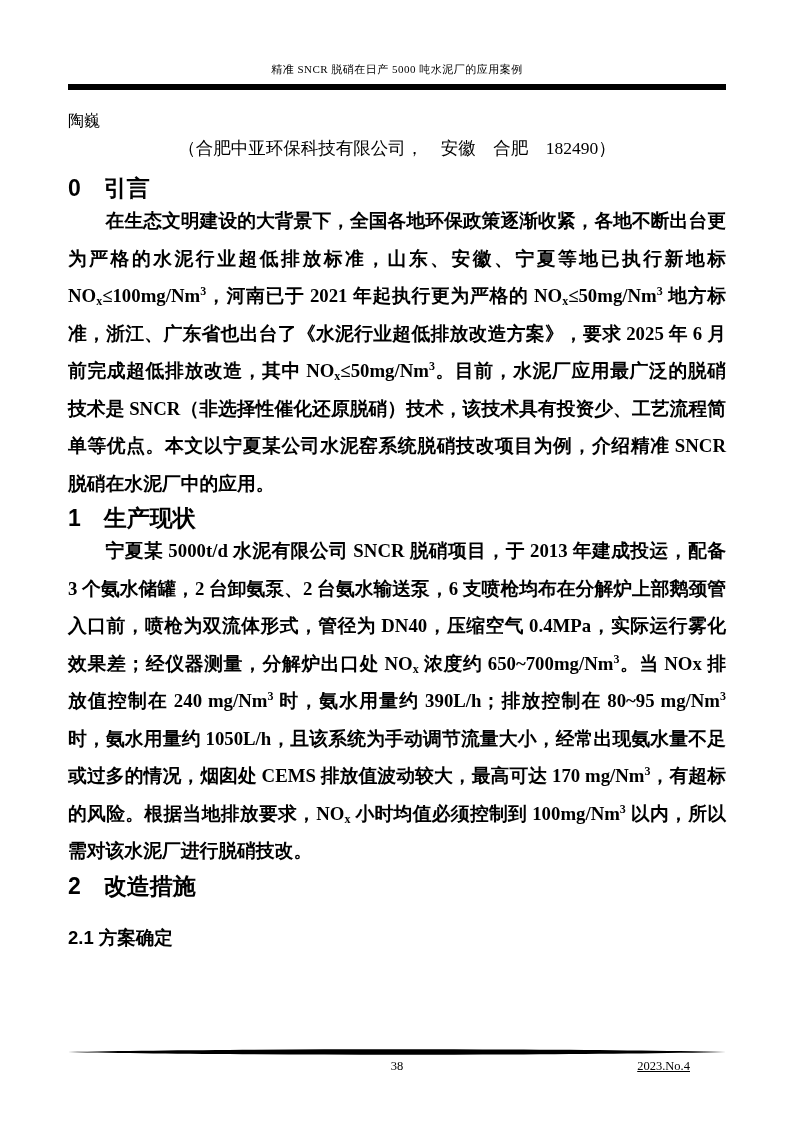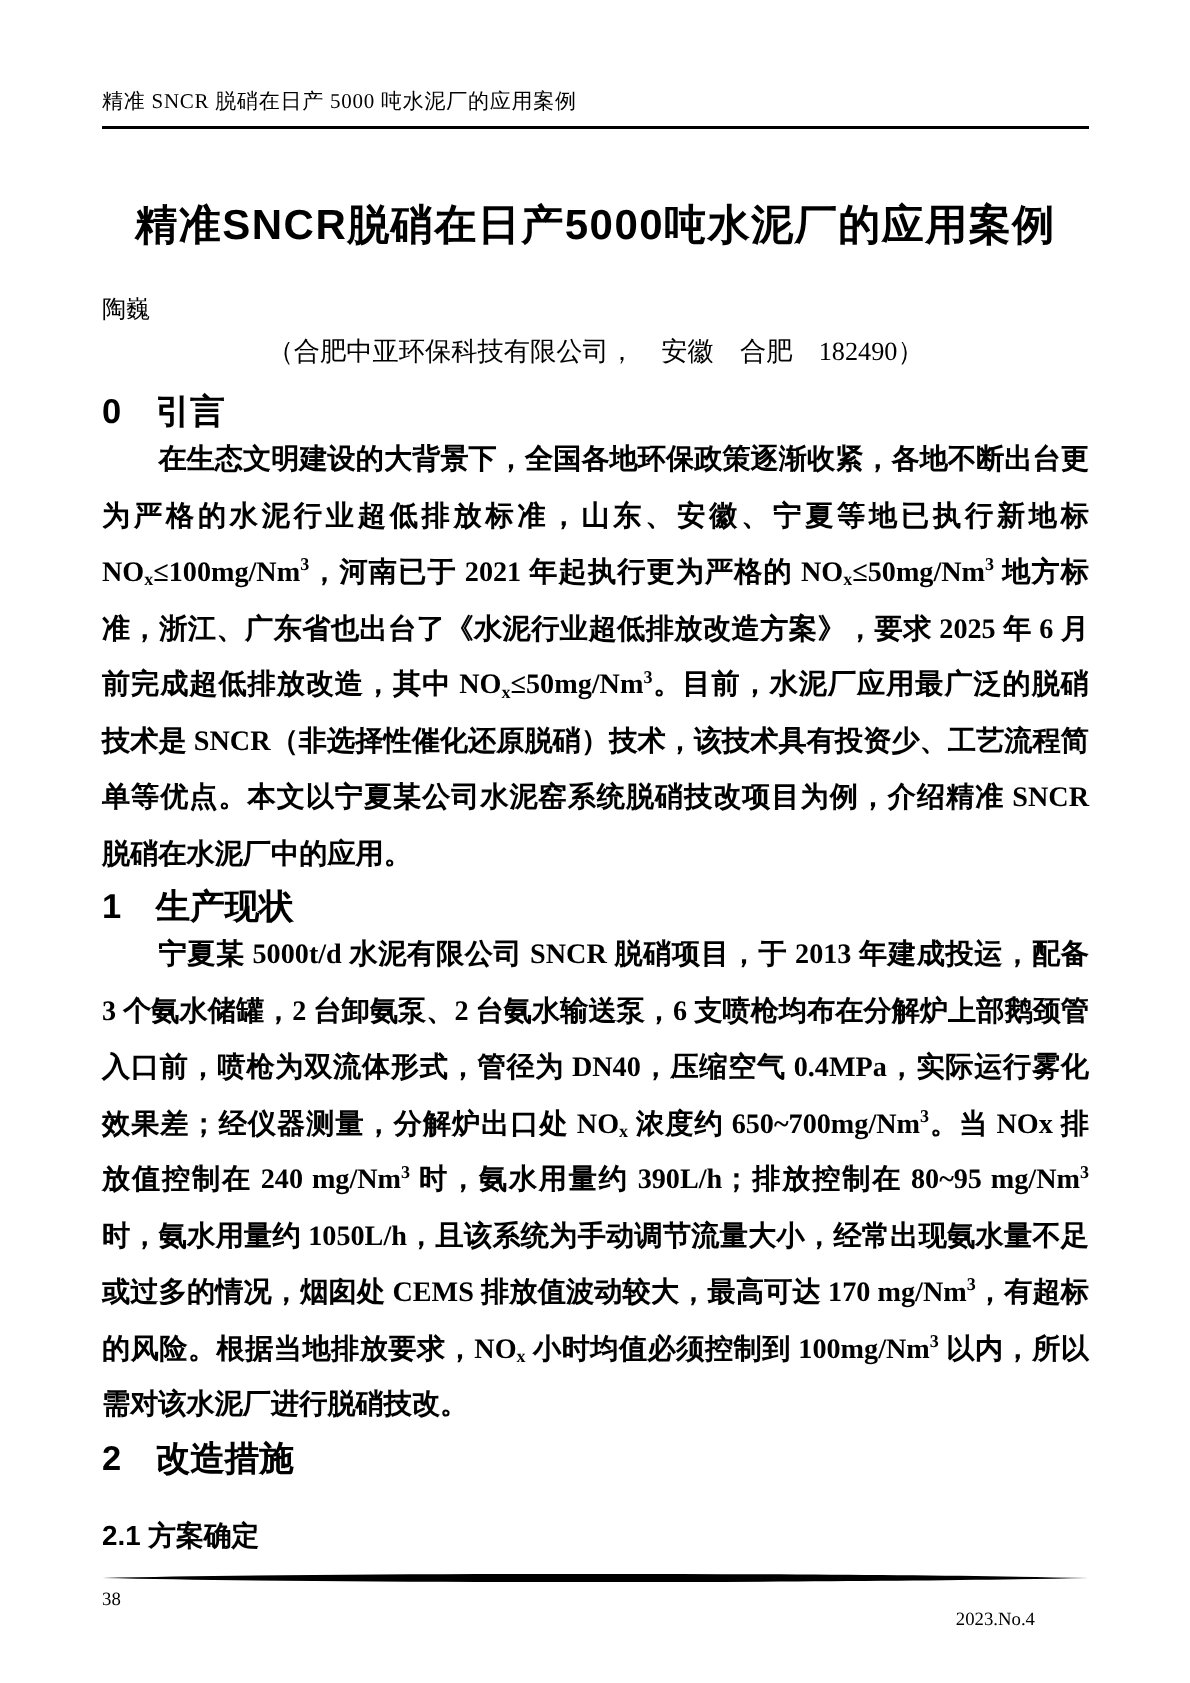--- a/index.html
+++ b/index.html
@@ -10,26 +10,26 @@
     background: #ffffff;
     color: #000000;
     font-family: "Liberation Serif", "DejaVu Serif", serif;
     overflow: hidden;
   }
   .running-header {
     position: absolute;
     top: 61px;
     left: 68px;
     width: 658px;
-    text-align: left;
-    font-size: 14px;
+    text-align: center;
+    font-size: 11px;
     line-height: 16px;
     letter-spacing: 0.5px;
     padding-bottom: 7px;
-    border-bottom: 2px solid #000000;
+    border-bottom: 6px solid #000000;
   }
   .main {
     position: absolute;
     top: 85px;
     left: 68px;
     width: 658px;
   }
   .title {
     margin: 44px 0 0 0;
     font-family: "Liberation Sans", "DejaVu Sans", sans-serif;
@@ -87,40 +87,40 @@
   .footer-row {
     position: relative;
     margin-top: 2px;
     height: 18px;
     font-size: 12.5px;
     line-height: 16px;
   }
   .pagenum {
     position: absolute;
     left: 0; right: 0;
-    text-align: left;
+    text-align: center;
   }
   .issue {
     position: absolute;
     right: 36px;
-    top: 13px;
+    top: 0;
+    text-decoration: underline;
   }
 </style>
 </head>
 <body>
 
 <div class="page">
 
   <div class="running-header">
     <span>精准 SNCR 脱硝在日产 5000 吨水泥厂的应用案例</span>
   </div>
 
   <div class="main">
 
-    <h1 class="title">精准SNCR脱硝在日产5000吨水泥厂的应用案例</h1>
 
     <div class="author">陶巍</div>
 
     <div class="affiliation">（合肥中亚环保科技有限公司，　安徽　合肥　182490）</div>
 
     <h2 class="sec sec-0">0　引言</h2>
 
     <p class="body">在生态文明建设的大背景下，全国各地环保政策逐渐收紧，各地不断出台更为严格的水泥行业超低排放标准，山东、安徽、宁夏等地已执行新地标NO<sub>x</sub>≤100mg/Nm<sup>3</sup>，河南已于 2021 年起执行更为严格的 NO<sub>x</sub>≤50mg/Nm<sup>3</sup> 地方标准，浙江、广东省也出台了《水泥行业超低排放改造方案》，要求 2025 年 6 月前完成超低排放改造，其中 NO<sub>x</sub>≤50mg/Nm<sup>3</sup>。目前，水泥厂应用最广泛的脱硝技术是 SNCR（非选择性催化还原脱硝）技术，该技术具有投资少、工艺流程简单等优点。本文以宁夏某公司水泥窑系统脱硝技改项目为例，介绍精准 SNCR 脱硝在水泥厂中的应用。</p>
 
     <h2 class="sec sec-1">1　生产现状</h2>

